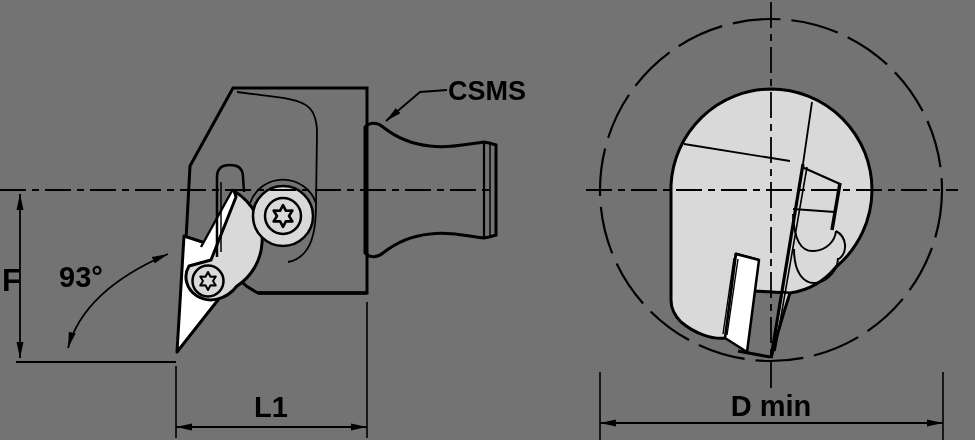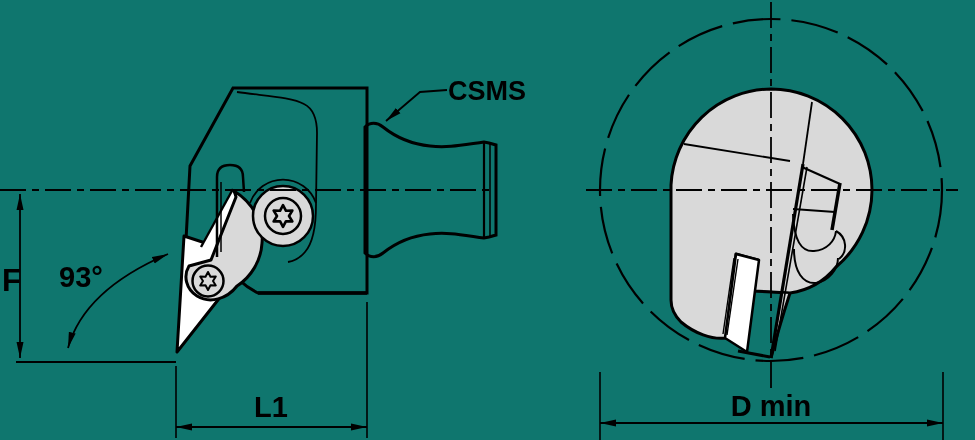--- a/index.html
+++ b/index.html
@@ -1,16 +1,16 @@
 <!DOCTYPE html>
 <html><head>
 <meta charset="utf-8">
 <style>
   html,body{margin:0;padding:0;background:#ffffff;}
-  .stage{position:relative;width:975px;height:440px;background:#0f766e;overflow:hidden;
+  .stage{position:relative;width:975px;height:440px;background:#737373;overflow:hidden;
          font-family:"Liberation Sans", sans-serif;}
   svg{position:absolute;left:0;top:0;}
   .outline{fill:none;stroke:#000;stroke-width:3;}
   .thin{fill:none;stroke:#000;stroke-width:1.8;}
   .dim{fill:none;stroke:#000;stroke-width:1.8;}
   .ext{fill:none;stroke:#000;stroke-width:1.6;}
   .centerline{fill:none;stroke:#000;stroke-width:1.8;stroke-dasharray:26 6 7 6;}
   .dim-label{font:bold 29px "Liberation Sans", sans-serif;fill:#000;}
   .dim-label-lg{font:bold 31px "Liberation Sans", sans-serif;fill:#000;}
   .callout-label{font:bold 27px "Liberation Sans", sans-serif;fill:#000;}

